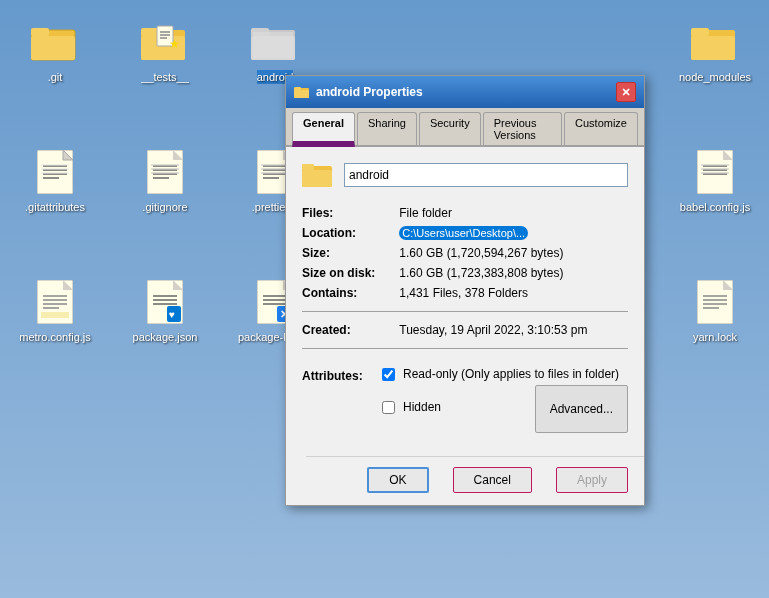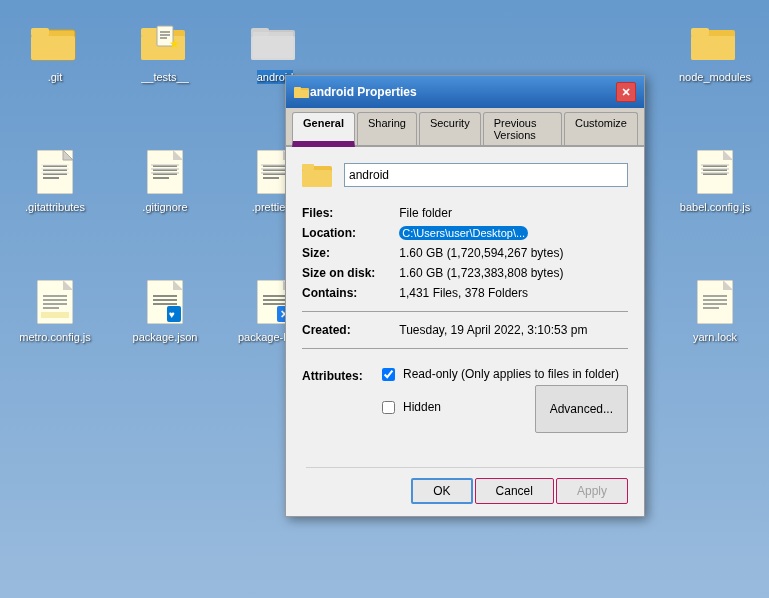--- a/index.html
+++ b/index.html
@@ -78,20 +78,21 @@
       padding: 6px 8px;
       display: flex;
       align-items: center;
       justify-content: space-between;
       height: 32px;
     }
 
     .dialog-titlebar-left {
       display: flex;
       align-items: center;
+      gap: 6px;
     }
 
     .dialog-title-icon {
       width: 16px;
       height: 16px;
       display: flex;
       align-items: center;
       justify-content: center;
     }
 
@@ -198,21 +199,21 @@
 
     
     .divider {
       border: none;
       border-top: 1px solid #a0a0a0;
       margin: 8px 0;
     }
 
     .attr-row {
       display: flex;
-      margin-bottom: 20px;
+      margin-bottom: 9px;
     }
 
     .attr-label-col {
       font-weight: bold;
       min-width: 80px;
       padding-right: 6px;
       align-self: flex-start;
       margin-top: 2px;
     }
 
@@ -238,21 +239,21 @@
       background: #e0e0e0;
       border: 1px solid #a0a0a0;
       cursor: pointer;
       border-radius: 2px;
     }
 
     
     .dialog-footer {
       display: flex;
       justify-content: flex-end;
-      gap: 2px;
+      gap: 24px;
       padding: 10px 16px 12px;
       background: #f0f0f0;
       border-top: 1px solid #d0d0d0;
       margin-left: 20px;
     }
 
     .footer-btn {
       padding: 4px 20px;
       font-size: 12px;
       cursor: pointer;

